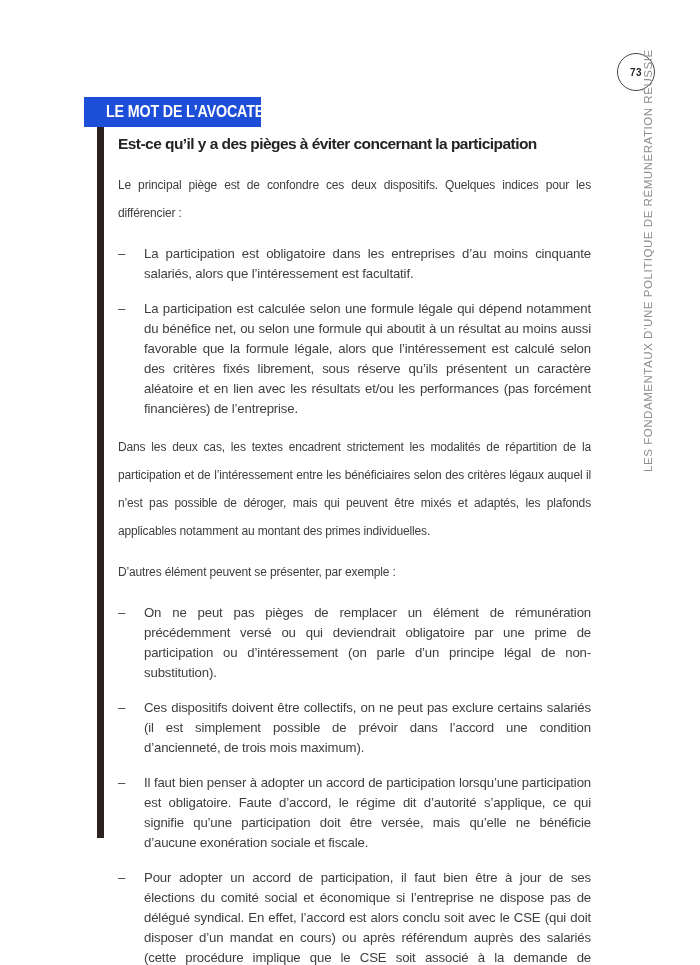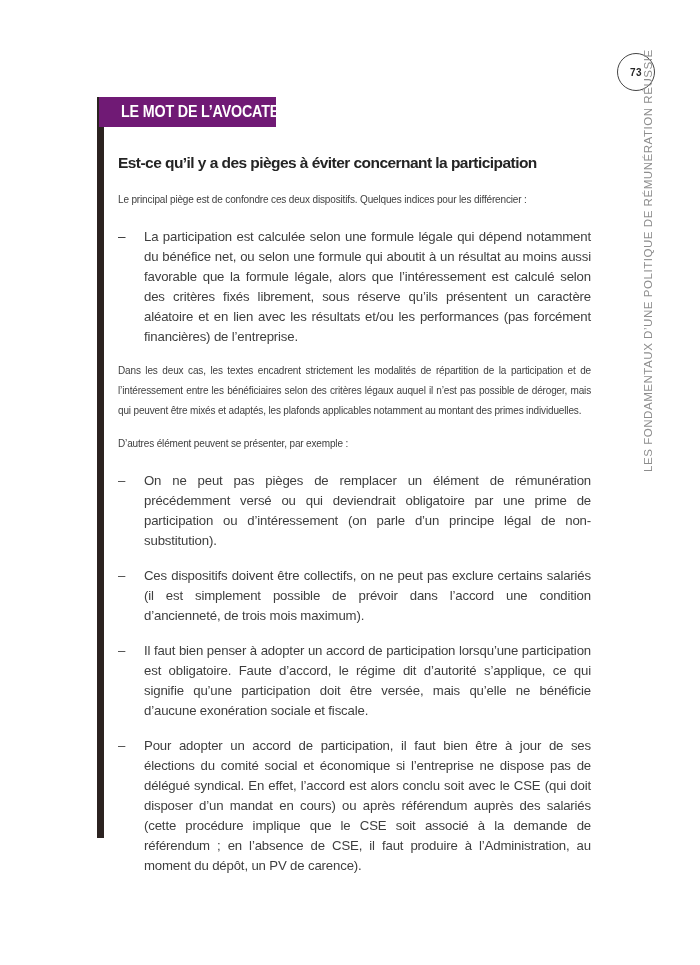--- a/index.html
+++ b/index.html
@@ -16,23 +16,23 @@
   .accent-bar {
     position: absolute;
     left: 97px; top: 97px;
     width: 7px; height: 741px;
     background: #2b2220;
   }
 
   
   .banner {
     position: absolute;
-    left: 99px; top: 97px;
+    left: 84px; top: 97px;
     width: 177px; height: 30px;
-    background: #701a75;
+    background: #1d4ed8;
     display: flex; align-items: center;
     padding-left: 22px;
   }
   .banner-label {
     color: #ffffff;
     font-weight: bold;
     font-size: 17px;
     letter-spacing: -0.2px;
     white-space: nowrap;
     transform: scaleX(0.84);
@@ -75,24 +75,24 @@
     color: #3e3e3e;
   }
   h1 {
     font-size: 15.5px;
     font-weight: bold;
     letter-spacing: -0.55px;
     line-height: 23px;
     color: #242424;
     margin-bottom: 16px;
   }
-  h1 .title-line { display: block; margin-top: 19px; }
+  h1 .title-line { display: block; }
   .content p {
-    font-size: 10px;
-    line-height: 20px;
+    font-size: 12px;
+    line-height: 28px;
     text-align: justify;
     letter-spacing: -0.15px;
     margin-bottom: 13px;
   }
   ul.bullets {
     list-style: none;
     margin: 17px 0 14px 0;
   }
   ul.bullets li {
     position: relative;
@@ -130,20 +130,21 @@
 
     <h1>
       <span class="title-line">Est-ce qu’il y a des pièges à éviter concernant la participation</span>
     </h1>
 
     <p>Le principal piège est de confondre ces deux dispositifs. Quelques indices pour les différencier :</p>
 
     <ul class="bullets">
       <li>
         <span class="dash">–</span>
+        <span class="li-text">La participation est obligatoire dans les entreprises d’au moins cinquante salariés, alors que l’intéressement est facultatif.</span>
       </li>
       <li>
         <span class="dash">–</span>
         <span class="li-text">La participation est calculée selon une formule légale qui dépend notamment du bénéfice net, ou selon une formule qui aboutit à un résultat au moins aussi favorable que la formule légale, alors que l’intéressement est calculé selon des critères fixés librement, sous réserve qu’ils présentent un caractère aléatoire et en lien avec les résultats et/ou les performances (pas forcément financières) de l’entreprise.</span>
       </li>
     </ul>
 
     <p>Dans les deux cas, les textes encadrent strictement les modalités de répartition de la participation et de l’intéressement entre les bénéficiaires selon des critères légaux auquel il n’est pas possible de déroger, mais qui peuvent être mixés et adaptés, les plafonds applicables notamment au montant des primes individuelles.</p>
 
     <p>D’autres élément peuvent se présenter, par exemple :</p>

